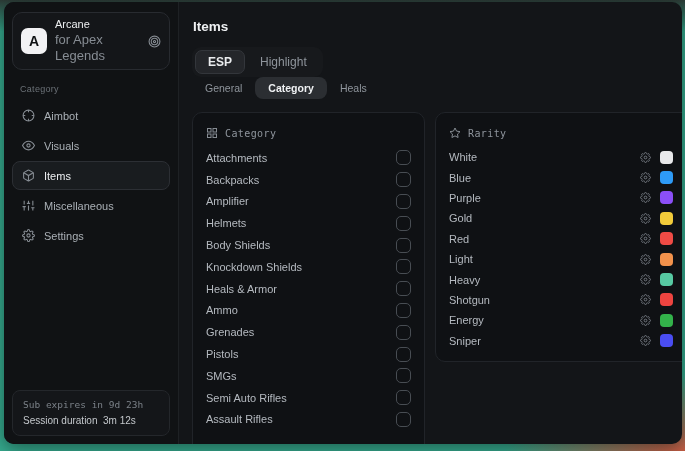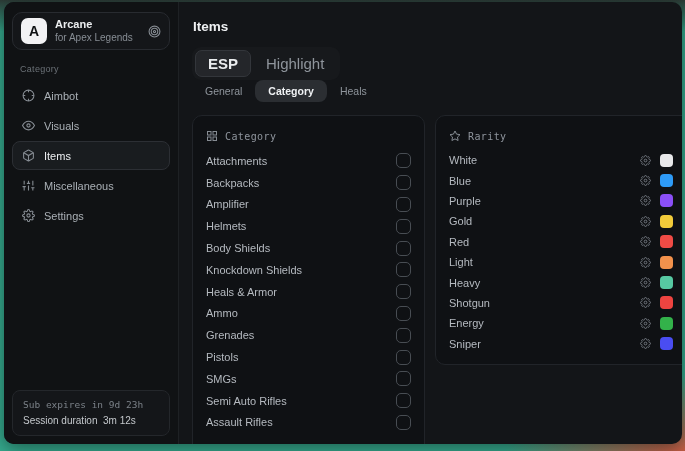--- a/index.html
+++ b/index.html
@@ -23,22 +23,22 @@
     padding:10px 8px 8px 8px;
   }
   .profile-card{
     border:1px solid #282b30; background:#141619; border-radius:10px;
     padding:5px 8px; display:flex; align-items:center; gap:8px;
   }
   .logo{ width:26px; height:26px; background:#f2f2f4; border-radius:7px;
     color:#101214; font-weight:bold; font-size:14px; display:flex;
     align-items:center; justify-content:center; }
   .profile-text{ flex:1; line-height:1.25; }
-  .profile-title{ color:#eceef0; font-size:11px; font-weight:bold; }
-  .profile-sub{ color:#878d94; font-size:10px; }
+  .profile-title{ color:#eceef0; font-size:11px; font-weight:normal; }
+  .profile-sub{ color:#878d94; font-size:13px; }
   .icon{ display:inline-flex; align-items:center; justify-content:center; color:#868c93; }
   .icon svg{ display:block; }
   .section-label{ color:#6b7177; font-size:9px; margin:14px 0 7px 8px; letter-spacing:.3px; }
   .nav{ display:flex; flex-direction:column; gap:1px; }
   .nav-item{
     display:flex; align-items:center; gap:9px; padding:7px 9px;
     border:1px solid transparent; border-radius:8px;
     color:#aab0b6; font-size:11px; cursor:default;
   }
   .nav-item.selected{ background:#191c1f; border-color:#2c2f34; color:#eceef0; }
@@ -49,21 +49,21 @@
   }
   .session-line1{ font-family:"DejaVu Sans Mono", monospace; font-size:9.5px; color:#7b8188; }
   .session-line2{ font-size:10px; color:#c4c8cc; }
   
   .main{ flex:1; padding:17px 16px 0 13px; position:relative; }
   .page-title{ color:#eef0f2; font-size:13.5px; font-weight:bold; margin-left:1px; }
   .seg-group{
     display:inline-flex; background:#17191c; border-radius:9px; padding:3px; gap:2px;
     margin-top:13px;
   }
-  .seg{ padding:4px 12px; font-size:15px; color:#8f959c; border-radius:7px;
+  .seg{ padding:4px 12px; font-size:12px; color:#8f959c; border-radius:7px;
     border:1px solid transparent; cursor:default; }
   .seg.selected{ background:#24262a; border-color:#33363b; color:#eaecee; font-weight:bold; }
   .tabs-group{ display:flex; }
   .tab{ padding:5px 13px; font-size:10.5px; color:#8f959c; border-radius:8px; cursor:default; }
   .tab.selected{ background:#2b2e32; color:#f0f2f4; font-weight:bold; }
   .panels{ display:flex; gap:10px; margin-top:13px; align-items:flex-start; }
   .panel{
     background:#0f1114; border:1px solid #212429; border-radius:10px;
     padding:9px 13px 10px 13px;
   }

